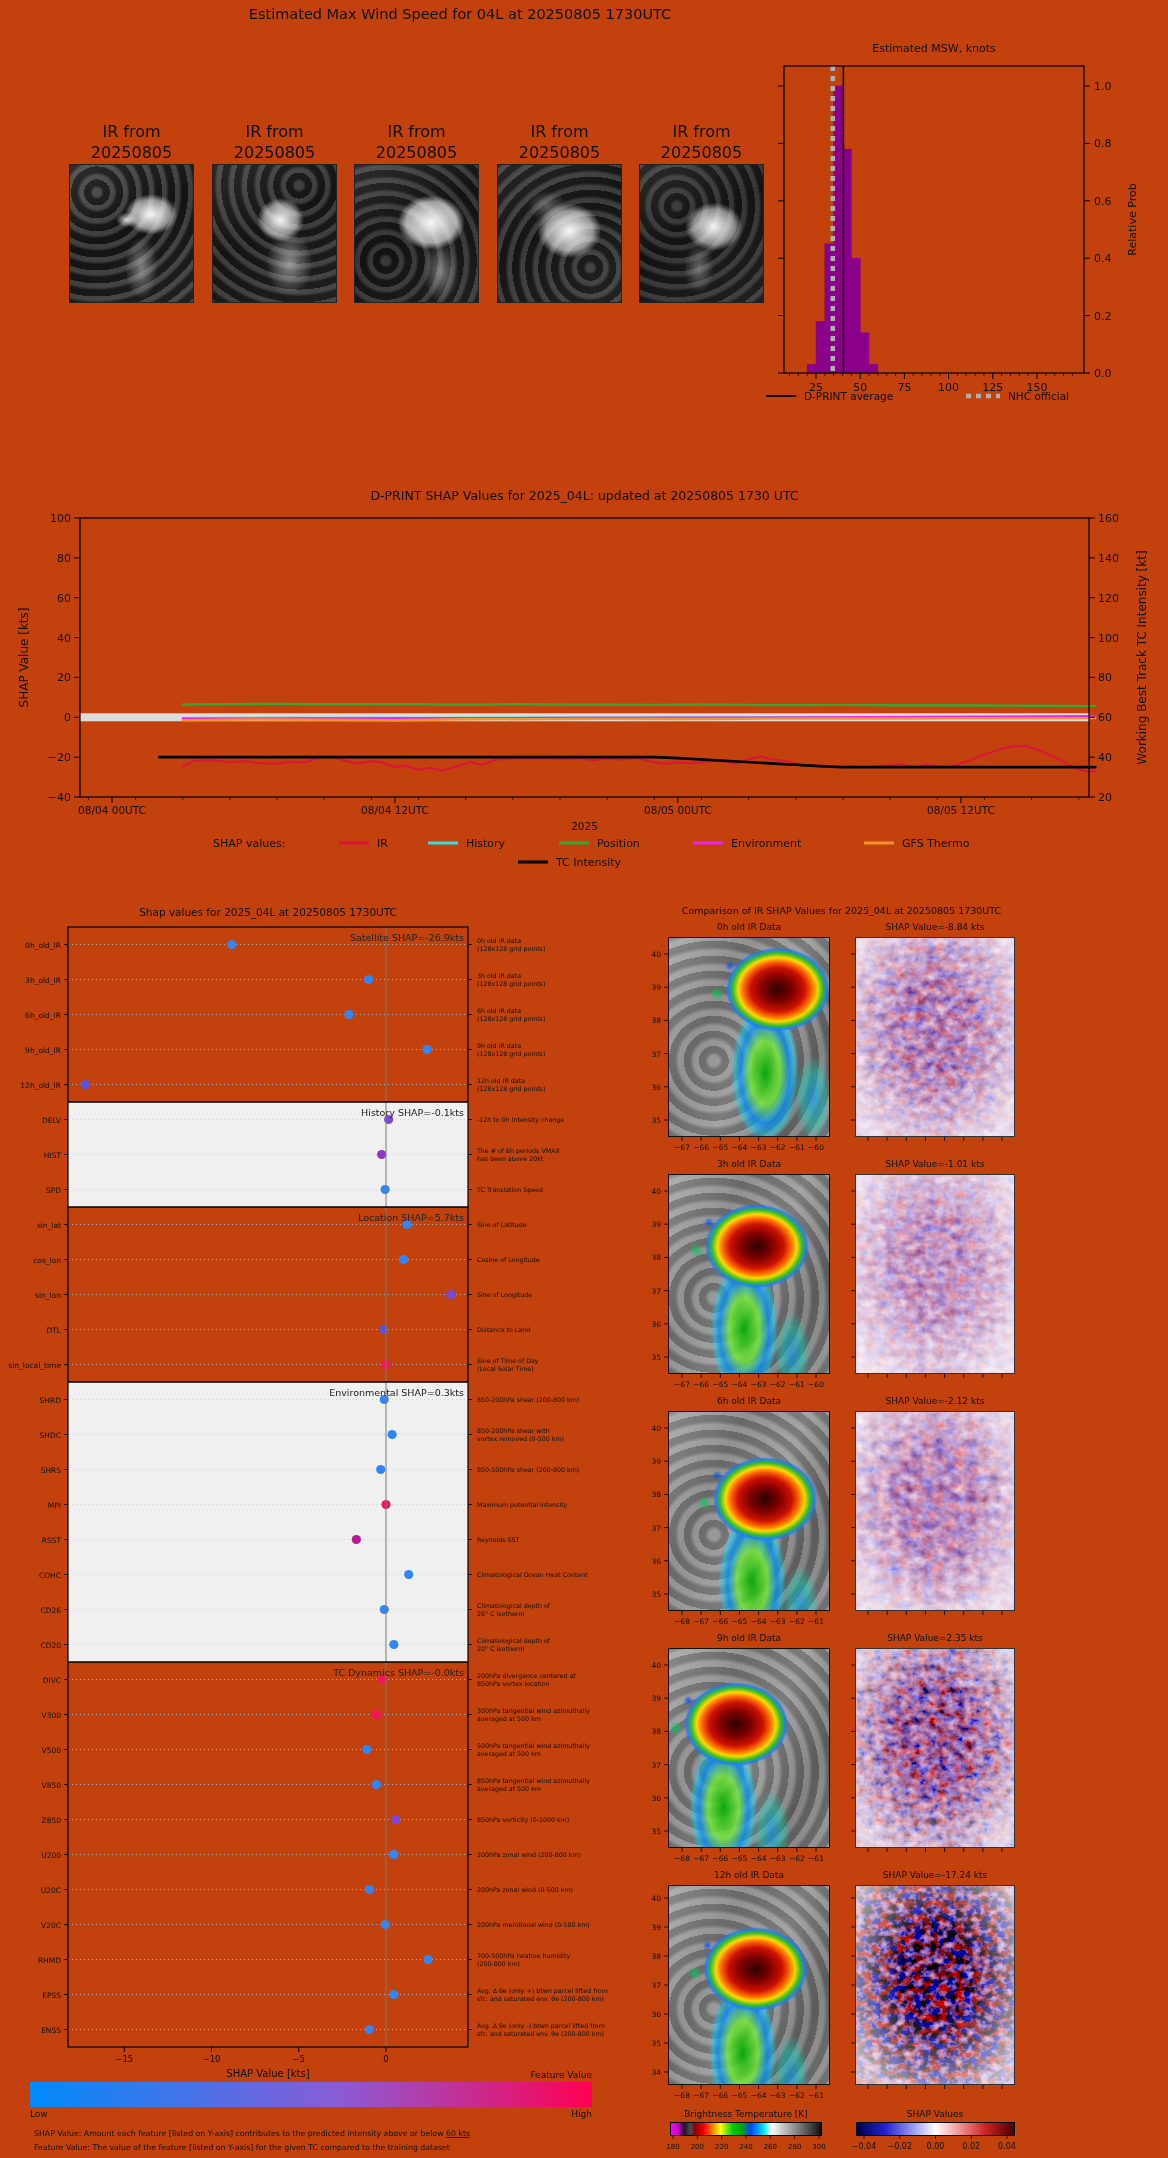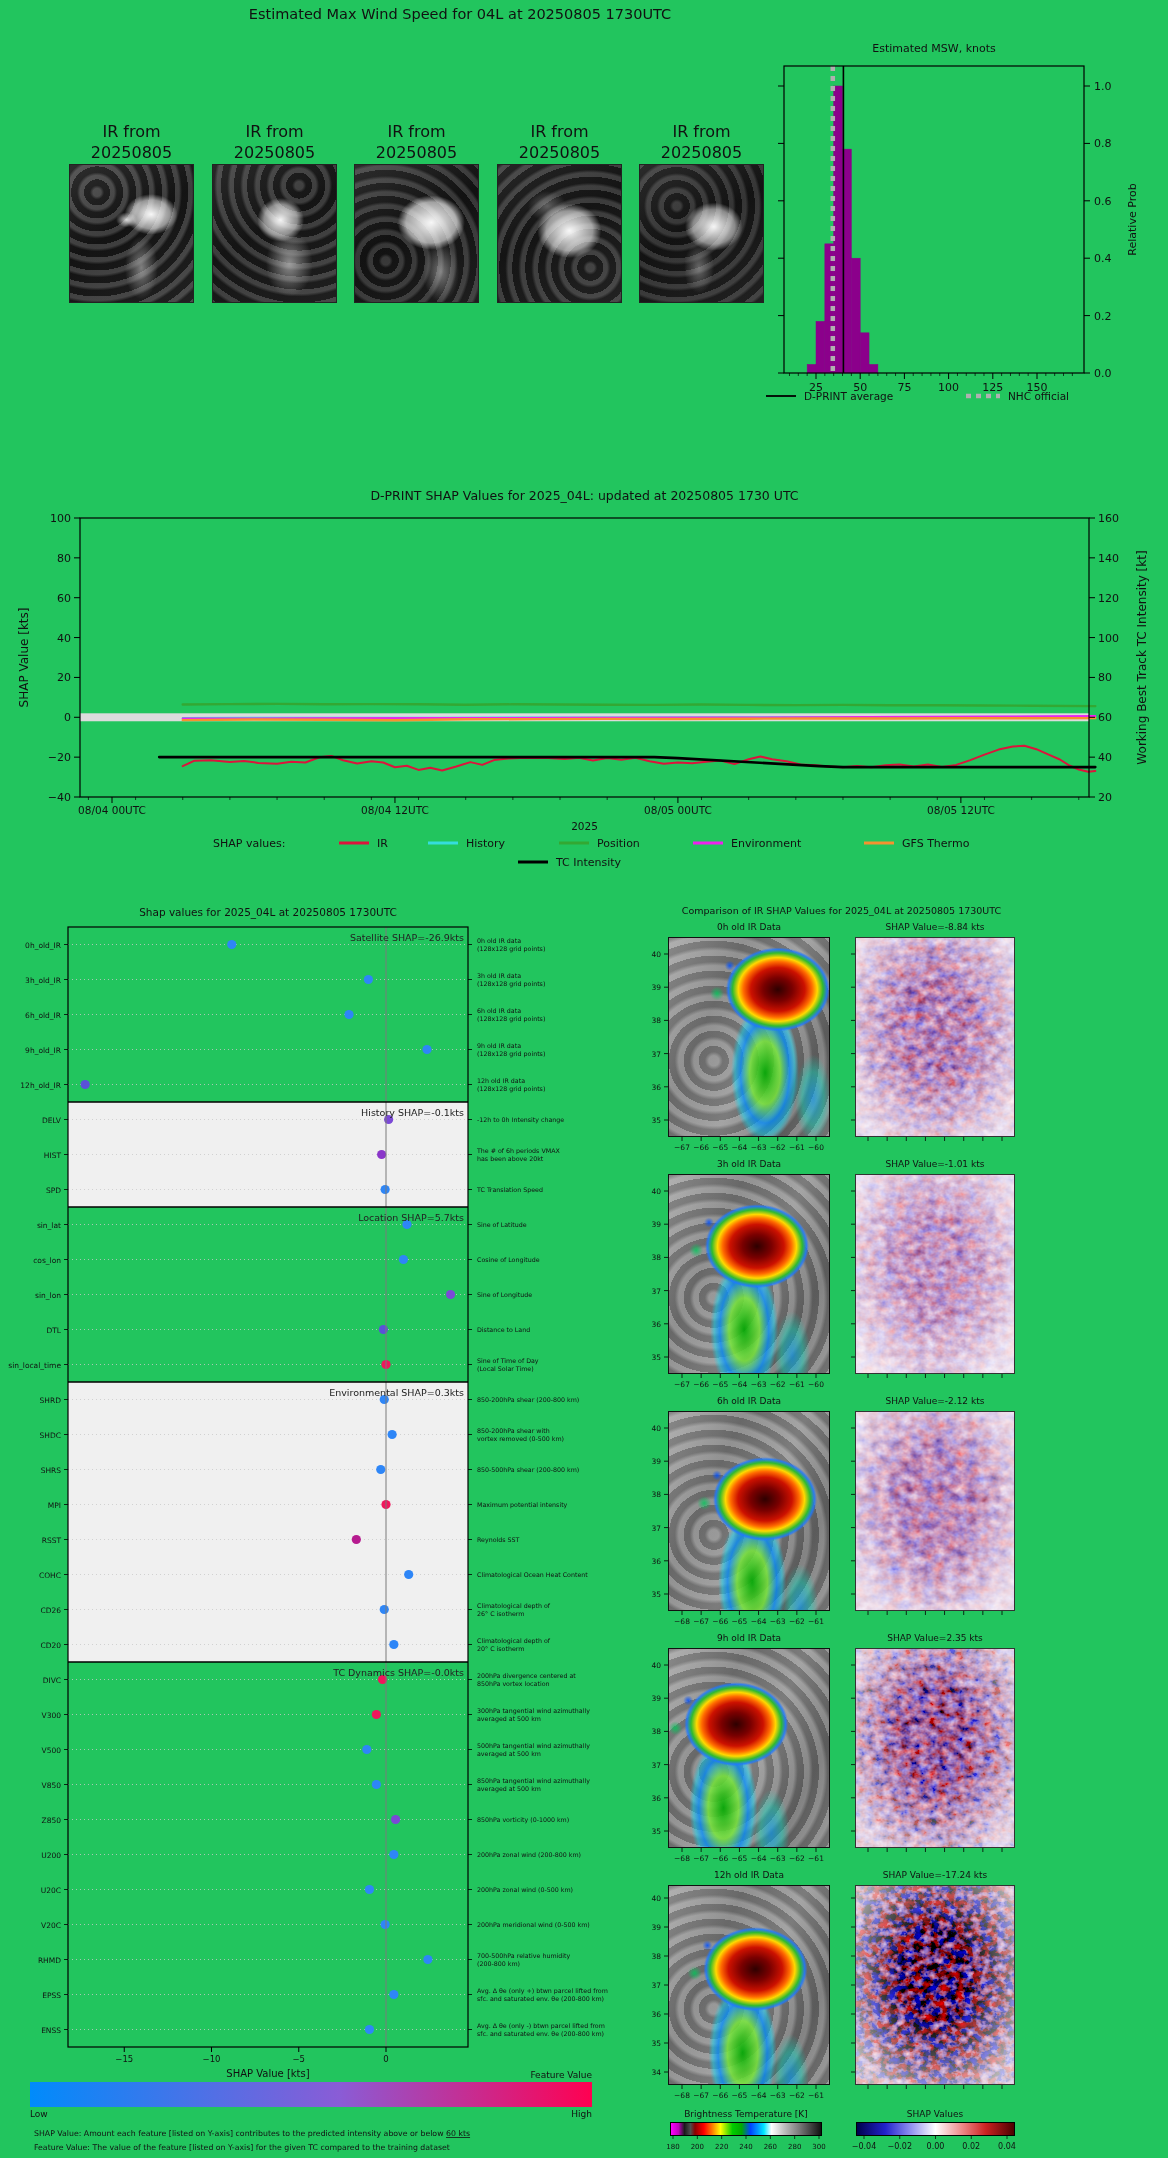--- a/index.html
+++ b/index.html
@@ -1,16 +1,16 @@
 <!DOCTYPE html>
 <html><head>
 <meta charset="utf-8">
 <style>
   html,body{margin:0;padding:0;background:#fff;}
-  #root{position:relative;width:1168px;height:2158px;background:#22c55e;overflow:hidden;
+  #root{position:relative;width:1168px;height:2158px;background:#c2410c;overflow:hidden;
         font-family:"DejaVu Sans","Liberation Sans",sans-serif;}
   #vec{position:absolute;left:0;top:0;pointer-events:none;}
   .page-title{position:absolute;left:0;top:6px;width:920px;text-align:center;
               font-size:14.5px;color:#111;}
   .ir-label{position:absolute;text-align:center;font-size:16px;line-height:1.3;
             color:#111;white-space:pre-line;margin-top:22px;}
   .ir-thumb{position:absolute;width:125px;height:139px;border:1px solid #222;box-sizing:border-box;
             background-color:#1e1e1e;}
   .t0{background-image:
       radial-gradient(ellipse 34px 26px at 66% 36%, rgba(255,255,255,.97), rgba(255,255,255,.55) 55%, transparent 78%),

